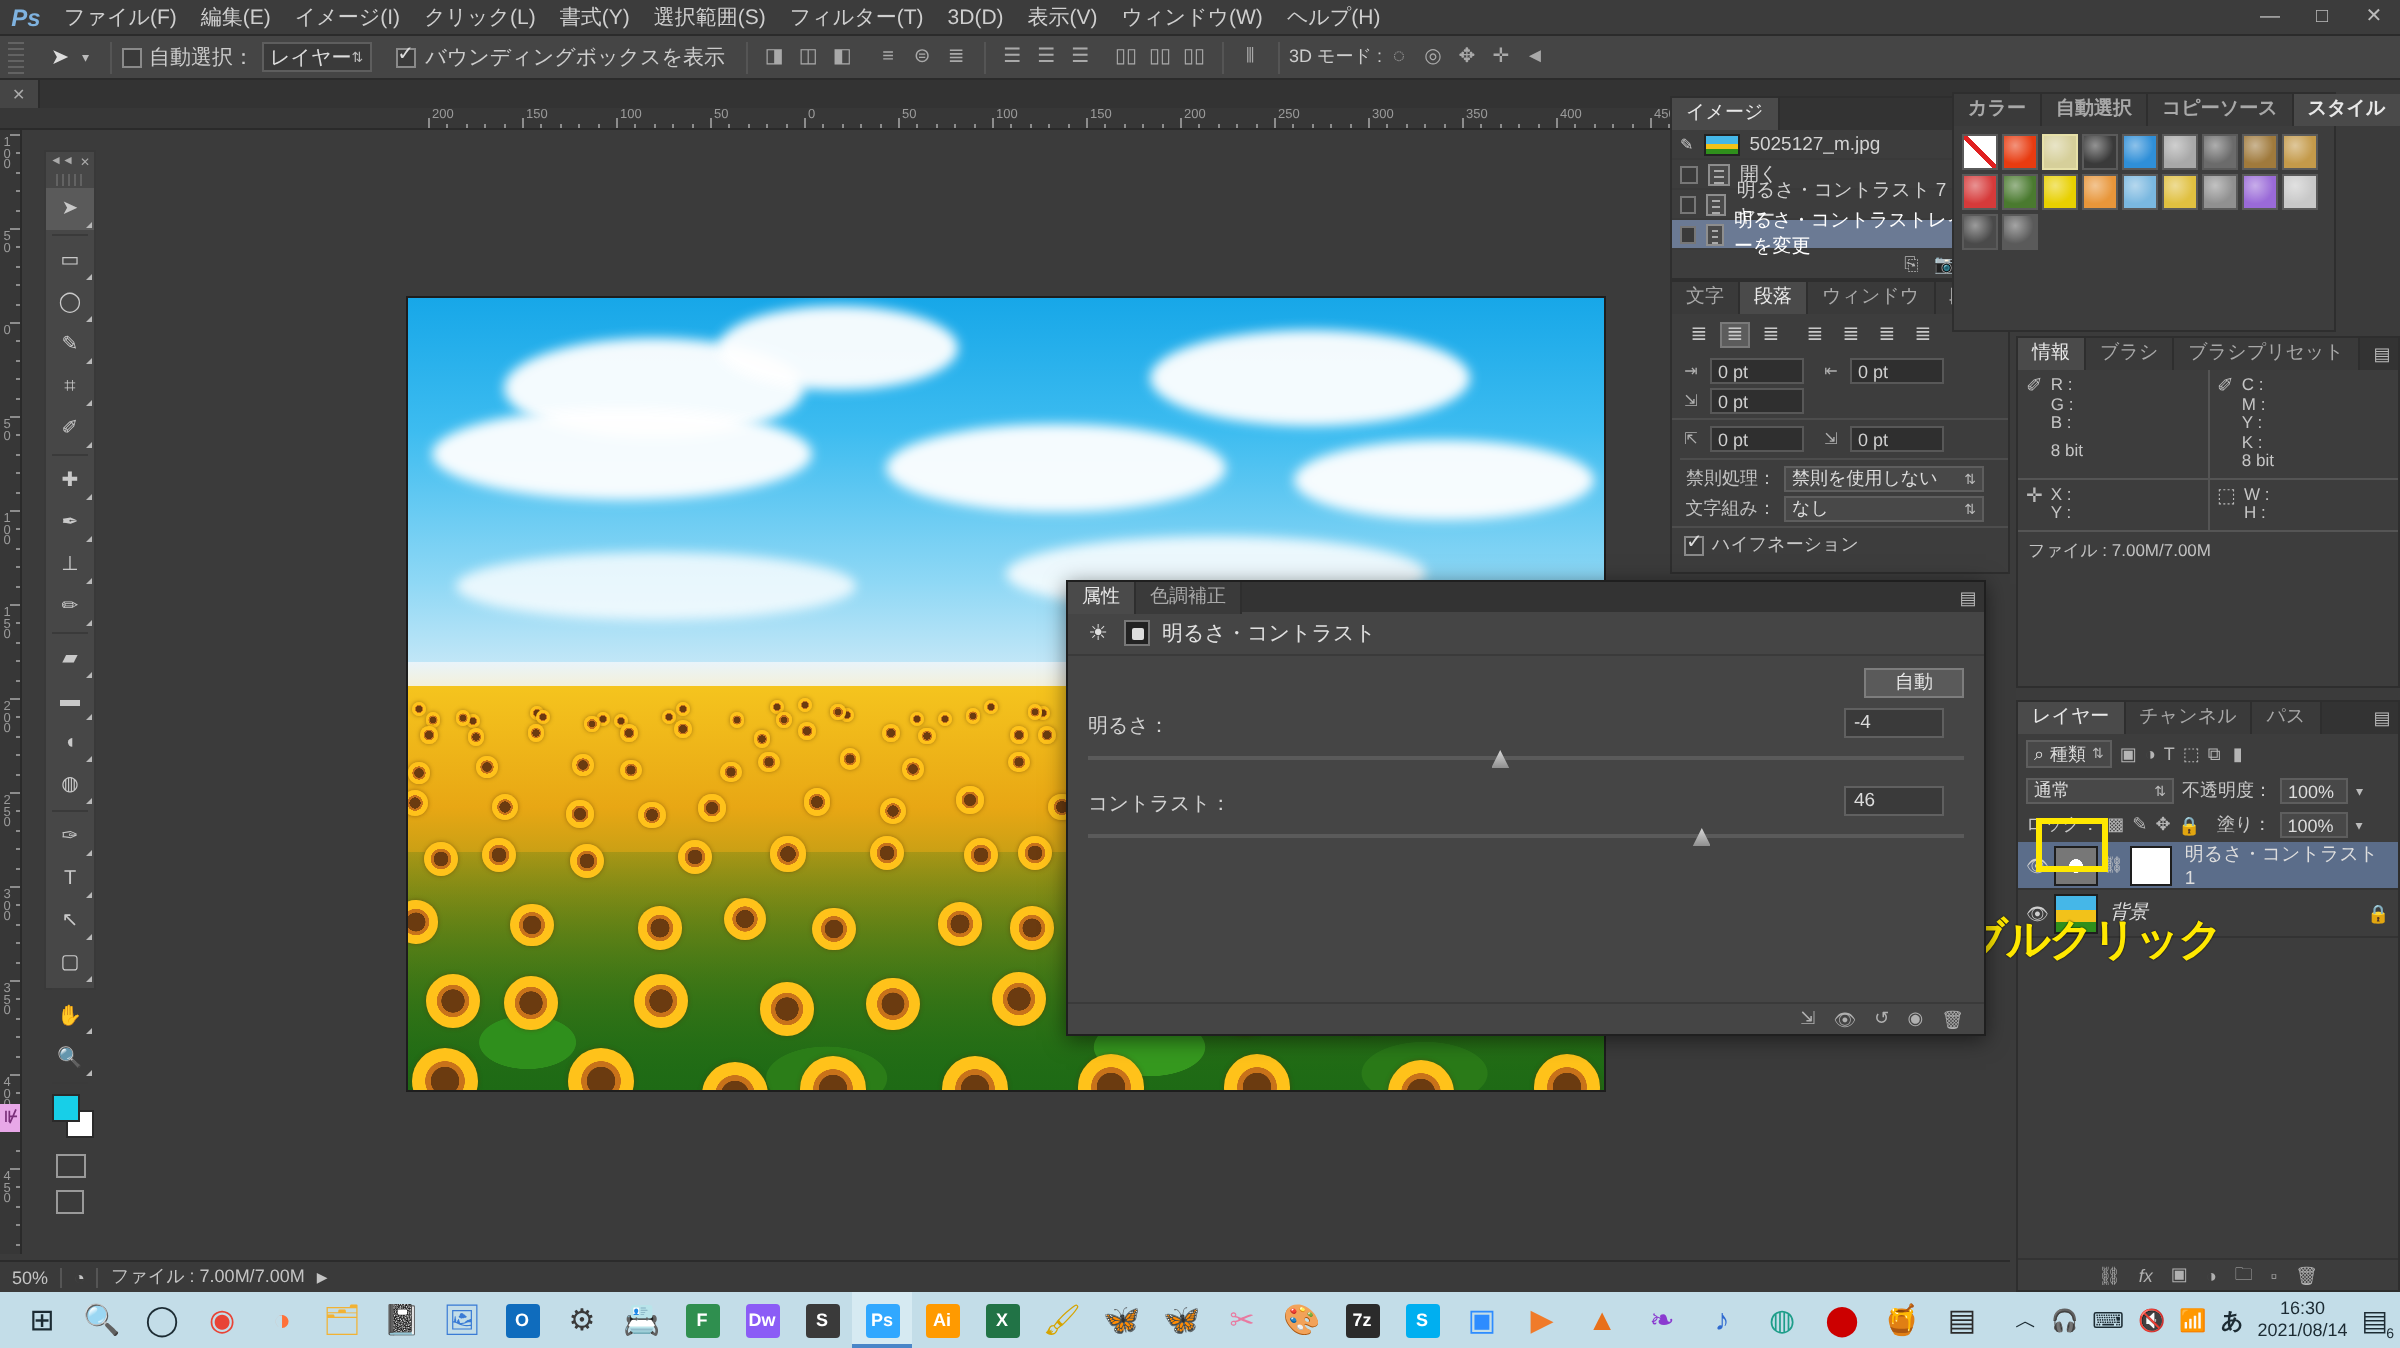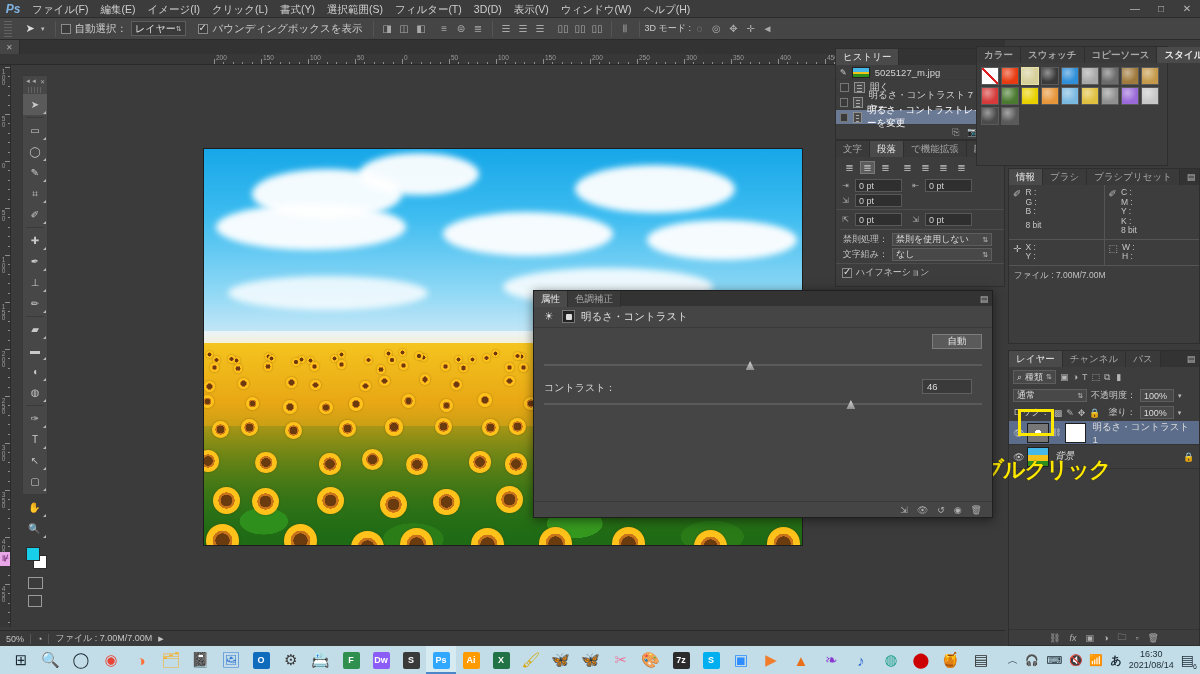--- a/index.html
+++ b/index.html
@@ -698,21 +698,21 @@
     <div class="qm">
       <span style="width:15px;height:12px;border:1px solid #9a9a9a;display:block;"></span>
     </div>
     <div class="qm">
       <span style="width:14px;height:12px;border:1px solid #9a9a9a;display:block;"></span>
     </div>
   </div>
 
   <div class="panel" style="left:835px;top:48px;width:170px;height:92px;">
     <div class="panel-tabs">
-      <div class="ptab active">ヒストリー</div>
+      <div class="ptab active">イメージ</div>
       <div class="pmenu">▤</div>
     </div>
     <div id="histList">
         <div class="hist-row">
           <span style="font-size: 8px; color: rgb(204, 204, 204);">✎</span>
           <span class="hist-thumb"></span>
           <span>5025127_m.jpg</span>
         </div>
         <div class="hist-row">
           <span class="hist-chk"></span>
@@ -734,21 +734,21 @@
       <i>⎘</i>
       <i>📷</i>
       <i>🗑</i>
     </div>
   </div>
 
   <div class="panel" style="left:835px;top:140px;width:170px;height:147px;">
     <div class="panel-tabs">
       <div class="ptab">文字</div>
       <div class="ptab active">段落</div>
-      <div class="ptab">で機能拡張</div>
+      <div class="ptab">ウィンドウ</div>
       <div class="ptab">段落スタイル</div>
       <div class="pmenu">▤</div>
     </div>
     <div class="align-row">
       <span class="align-btn">≣</span>
       <span class="align-btn sel">≣</span>
       <span class="align-btn">≣</span>
       <span class="align-btn" style="margin-left:4px;">≣</span>
       <span class="align-btn">≣</span>
       <span class="align-btn">≣</span>
@@ -794,21 +794,21 @@
     </div>
     <div style="display:flex;align-items:center;gap:4px;padding:2px 0 0 6px;border-top:1px solid #4d4d4d;margin-top:2px;">
       <span class="chk on"></span>
       <span style="font-size:9px;">ハイフネーション</span>
     </div>
   </div>
 
   <div class="panel" style="left:976px;top:46px;width:192px;height:120px;font-weight:bold;">
     <div class="panel-tabs">
       <div class="ptab">カラー</div>
-      <div class="ptab">スウォッチ</div>
+      <div class="ptab">自動選択</div>
       <div class="ptab">コピーソース</div>
       <div class="ptab active">スタイル</div>
 
     </div>
     <div class="sw-grid" id="swGrid">
         <div class="sw-cell" style="background: linear-gradient(45deg, transparent 45%, rgb(224, 32, 32) 45%, rgb(224, 32, 32) 55%, transparent 55%) rgb(255, 255, 255);"></div>
         <div class="sw-cell" style="background: radial-gradient(circle at 35% 30%, rgba(255, 255, 255, 0.45), transparent 60%), rgb(232, 59, 16);"></div>
         <div class="sw-cell" style="background: radial-gradient(circle at 35% 30%, rgba(255, 255, 255, 0.45), transparent 60%), rgb(214, 207, 154); border-color: rgb(230, 224, 168);"></div>
         <div class="sw-cell" style="background: radial-gradient(circle at 35% 30%, rgba(255, 255, 255, 0.45), transparent 60%), rgb(58, 58, 58);"></div>
         <div class="sw-cell" style="background: radial-gradient(circle at 35% 30%, rgba(255, 255, 255, 0.45), transparent 60%), rgb(47, 143, 216);"></div>
@@ -961,20 +961,24 @@
     <div class="props-head">
       <span class="adj-ico">☀</span>
       <span class="adj-sq">
           <b></b>
         </span>
       <span style="font-size:10.5px;color:#e0e0e0;">明るさ・コントラスト</span>
     </div>
     <div class="props-body">
       <div class="auto-btn">自動</div>
       <div style="height:22px;"></div>
+      <div style="position:relative;">
+        <span class="sl-label">明るさ：</span>
+        <span class="sl-val" style="top:-2px;">-4</span>
+      </div>
       <div class="slider">
         <div class="sl-track"></div>
         <div class="sl-thumb" id="brThumb" style="left: 201.6px;"></div>
       </div>
       <div style="position:relative;margin-top:10px;">
         <span class="sl-label">コントラスト：</span>
         <span class="sl-val" style="top:-2px;margin-left:41px;">46</span>
       </div>
       <div class="slider">
         <div class="sl-track"></div>

